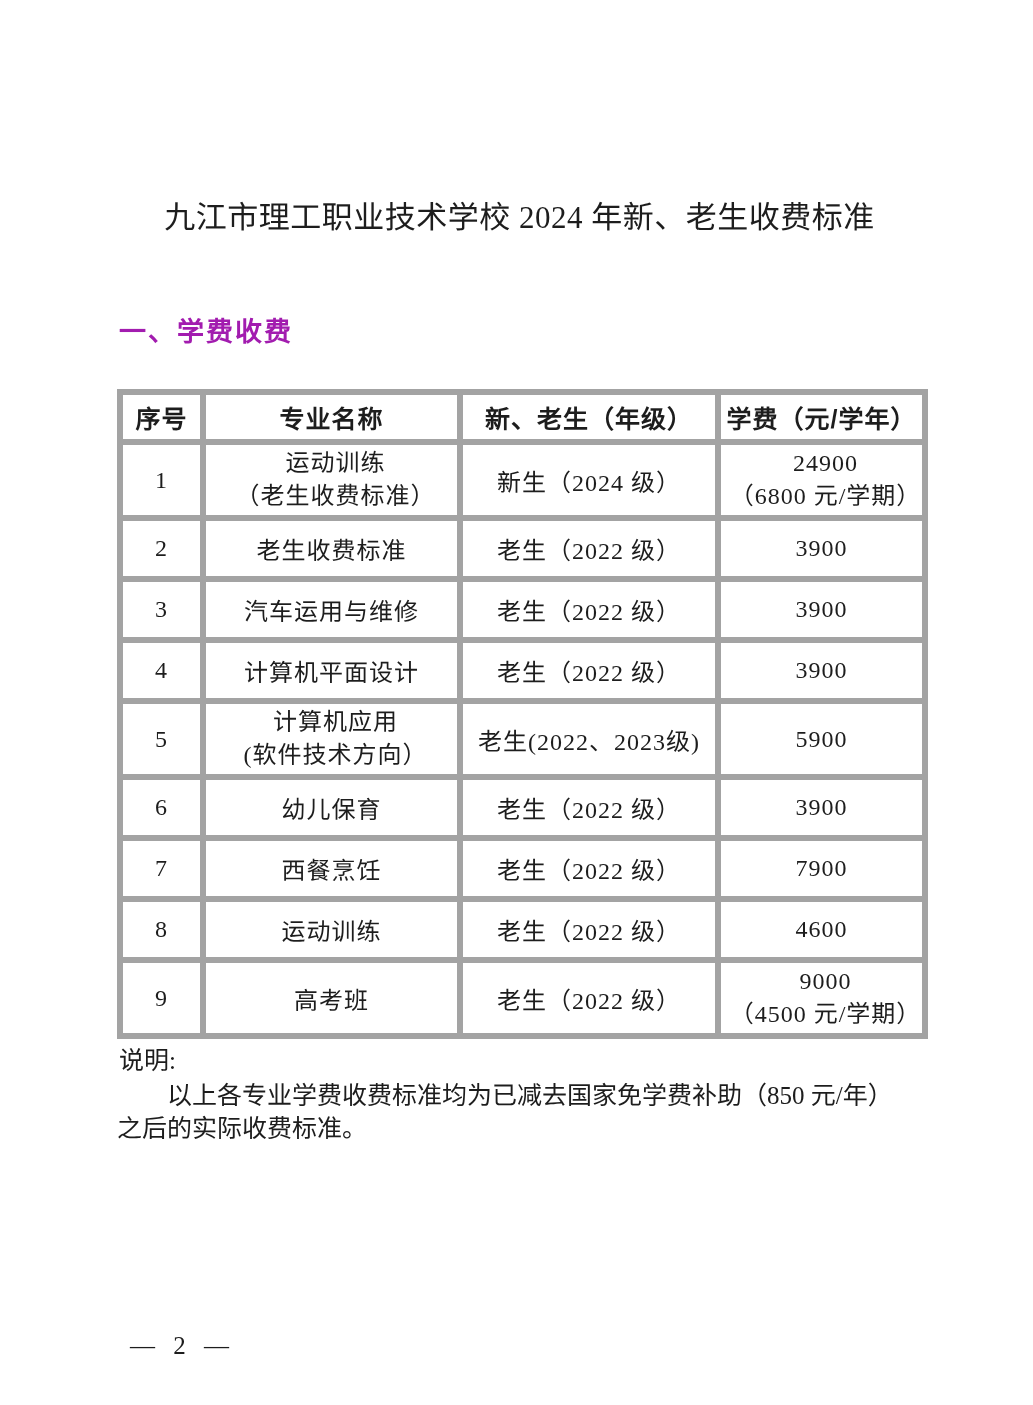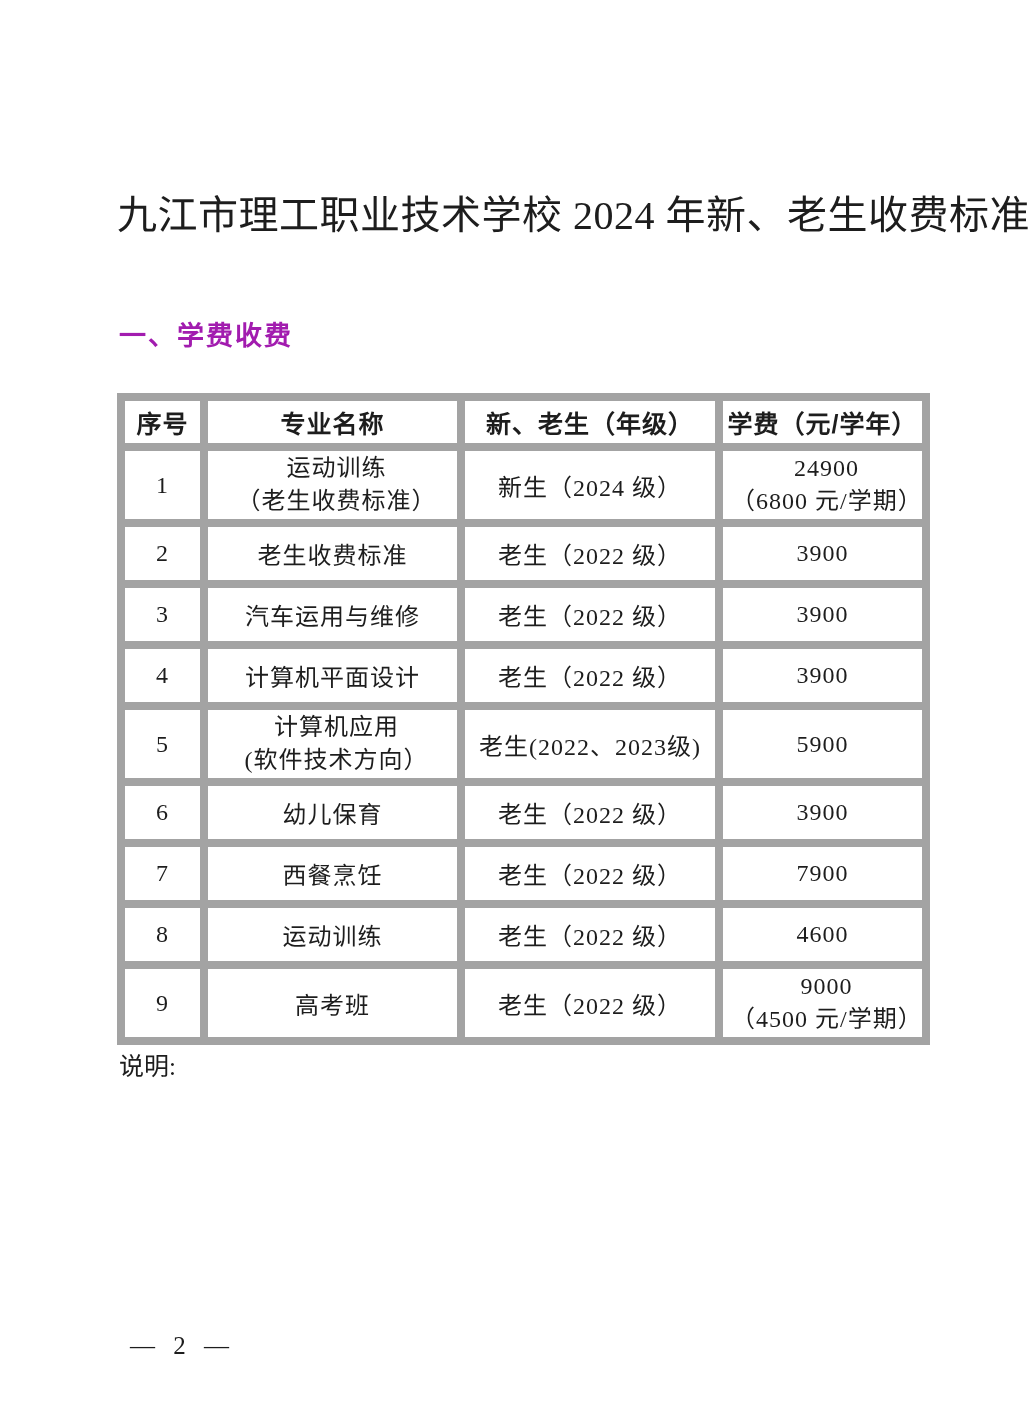--- a/index.html
+++ b/index.html
@@ -7,22 +7,22 @@
     position:relative;
     width:1033px; height:1405px;
     background:#ffffff;
     color:#1d1d1d;
     font-family:"Liberation Serif","DejaVu Serif",serif;
     box-sizing:border-box;
     padding:190px 111px 0 117px;
     overflow:hidden;
   }
   .doc-title {
-    margin:0;
-    font-size:40px;
+    margin:8px;
+    font-size:31px;
     font-weight:500;
     text-align:center;
     line-height:1.3;
     white-space:nowrap;
     letter-spacing:0.5px;
   }
   .section-heading {
     margin:72px 0 0 2px;
     font-size:27px;
     font-weight:700;
@@ -30,21 +30,21 @@
     font-family:"Liberation Sans","DejaVu Sans",sans-serif;
     color:#a21caf;
   }
   table.fee-table {
     border-collapse:collapse;
     table-layout:fixed;
     width:805px;
     margin-top:40px;
   }
   .fee-table th, .fee-table td {
-    border:8px solid #a3a3a3;
+    border:6px solid #a3a3a3;
     text-align:center;
     vertical-align:middle;
     padding:0;
     overflow:hidden;
   }
   .fee-table thead tr { height:50px; }
   .fee-table th {
     font-family:"Liberation Sans","DejaVu Sans",sans-serif;
     font-size:25px;
     font-weight:600;
@@ -167,16 +167,17 @@
         <td>老生（2022 级）</td>
         <td class="two-line">
           <div>9000</div>
           <div>（4500 元/学期）</div>
         </td>
       </tr>
     </tbody>
   </table>
 
   <div class="notes-label">说明:</div>
+  <p class="notes-body">以上各专业学费收费标准均为已减去国家免学费补助（850 元/年）之后的实际收费标准。</p>
 
   <div class="page-number">— 2 —</div>
 
 </div>
 
 </body></html>

